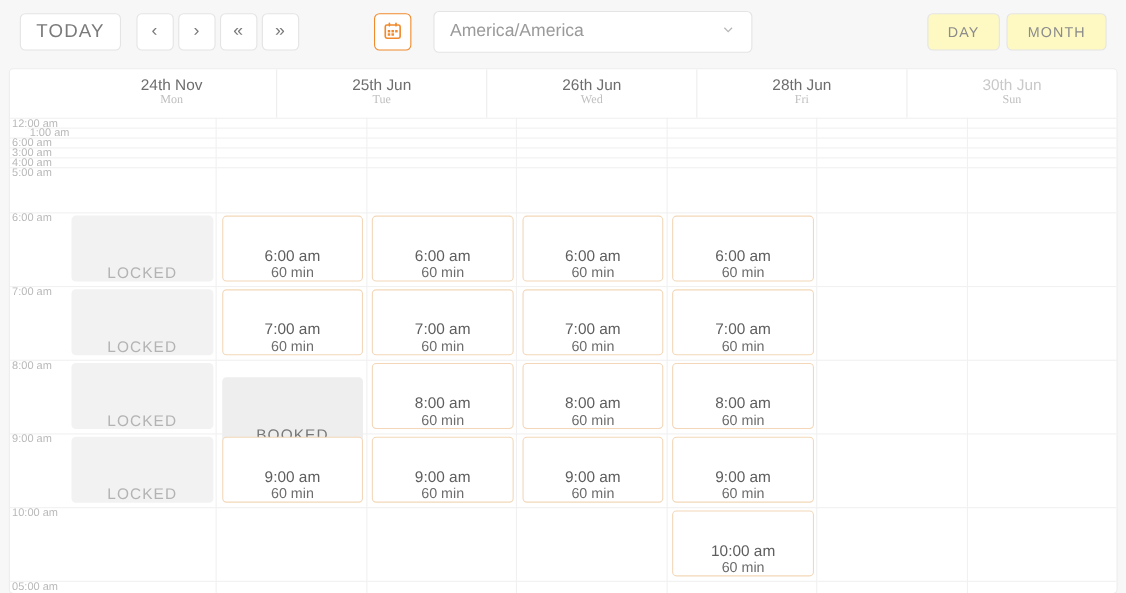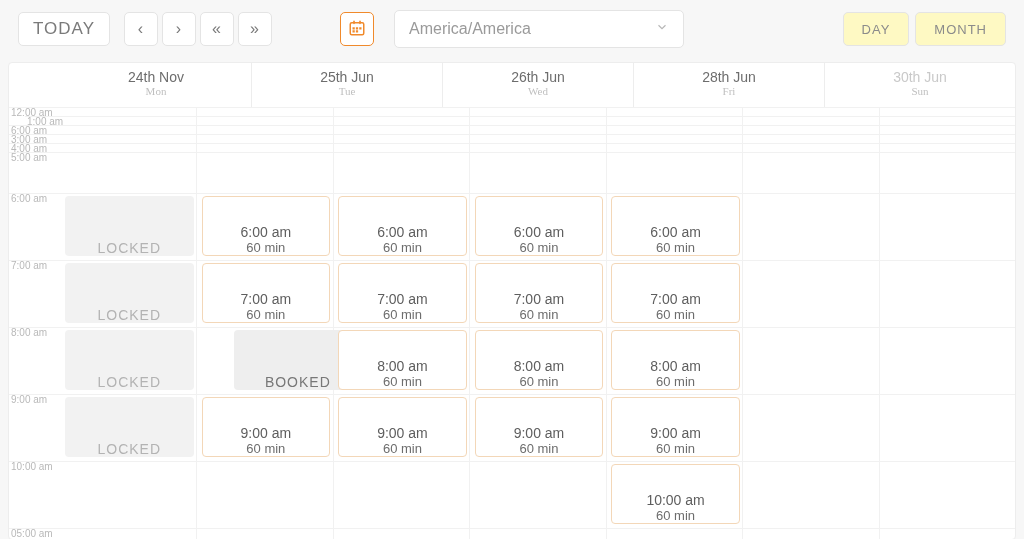--- a/index.html
+++ b/index.html
@@ -298,21 +298,21 @@
         <div>LOCKED</div>
       </div>
       <div class="slot avail" style="left: 192.571px; top: 133px;">
         <div class="line1">6:00 am</div>
         <div class="line2">60 min</div>
       </div>
       <div class="slot avail" style="left: 192.571px; top: 200px;">
         <div class="line1">7:00 am</div>
         <div class="line2">60 min</div>
       </div>
-      <div class="slot booked" style="left: 192.571px; top: 267px; margin-left: 32px;">
+      <div class="slot booked" style="left: 192.571px; top: 280px;">
         <div>BOOKED</div>
       </div>
       <div class="slot avail" style="left: 192.571px; top: 334px;">
         <div class="line1">9:00 am</div>
         <div class="line2">60 min</div>
       </div>
       <div class="slot avail" style="left: 329.143px; top: 133px;">
         <div class="line1">6:00 am</div>
         <div class="line2">60 min</div>
       </div>

